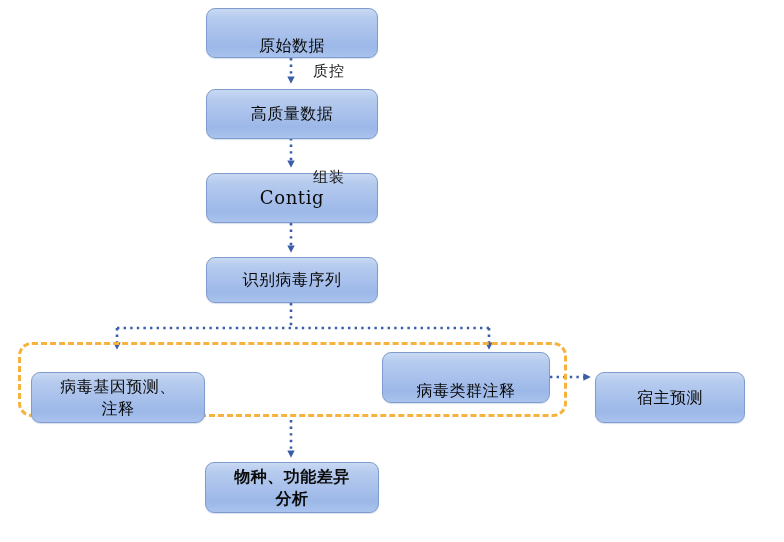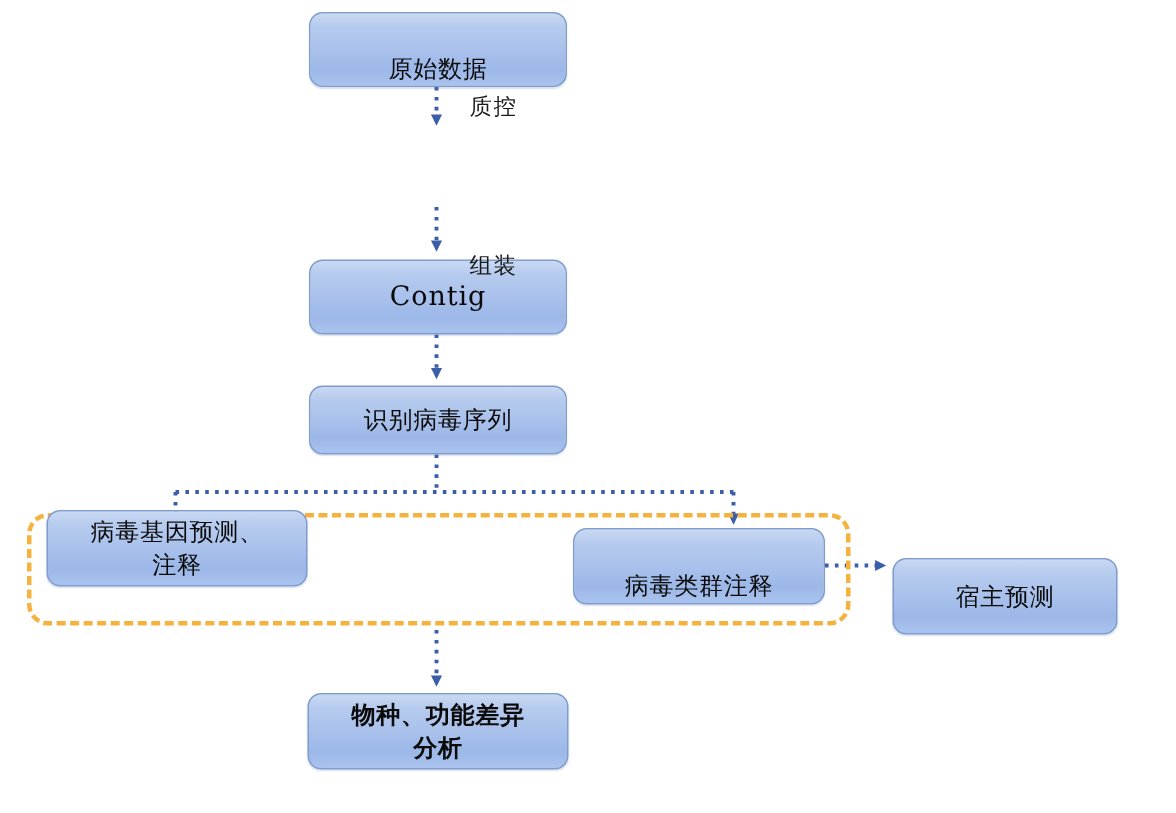--- a/index.html
+++ b/index.html
@@ -99,30 +99,33 @@
       <line x1="291" y1="420" x2="291" y2="454" marker-end="url(#arrow)"></line>
     </g>
   </svg>
 
   <div class="group-box" style="left:18px; top:342px; width:549px; height:75px;"></div>
 
   <div class="node" style="left:206px; top:8px; width:172px; height:50px;align-items:flex-end;">
     <span class="node-label">原始数据</span>
   </div>
 
+  <div class="node" style="left:206px; top:89px; width:172px; height:50px;">
+    <span class="node-label">高质量数据</span>
+  </div>
 
   <div class="node latin" style="left:206px; top:173px; width:172px; height:50px;">
     <span class="node-label">Contig</span>
   </div>
 
   <div class="node" style="left:206px; top:257px; width:172px; height:46px;">
     <span class="node-label">识别病毒序列</span>
   </div>
 
-  <div class="node" style="left:31px; top:340px; width:174px; height:51px;">
+  <div class="node" style="left:31px; top:372px; width:174px; height:51px;">
     <span class="node-label">病毒基因预测、
 注释</span>
   </div>
 
   <div class="node" style="left:382px; top:352px; width:168px; height:51px;align-items:flex-end;">
     <span class="node-label">病毒类群注释</span>
   </div>
 
   <div class="node" style="left:595px; top:372px; width:150px; height:51px;">
     <span class="node-label">宿主预测</span>

